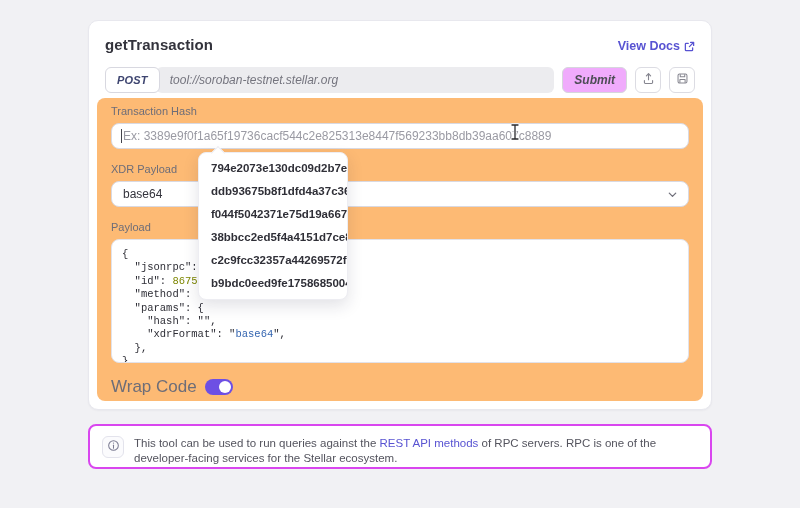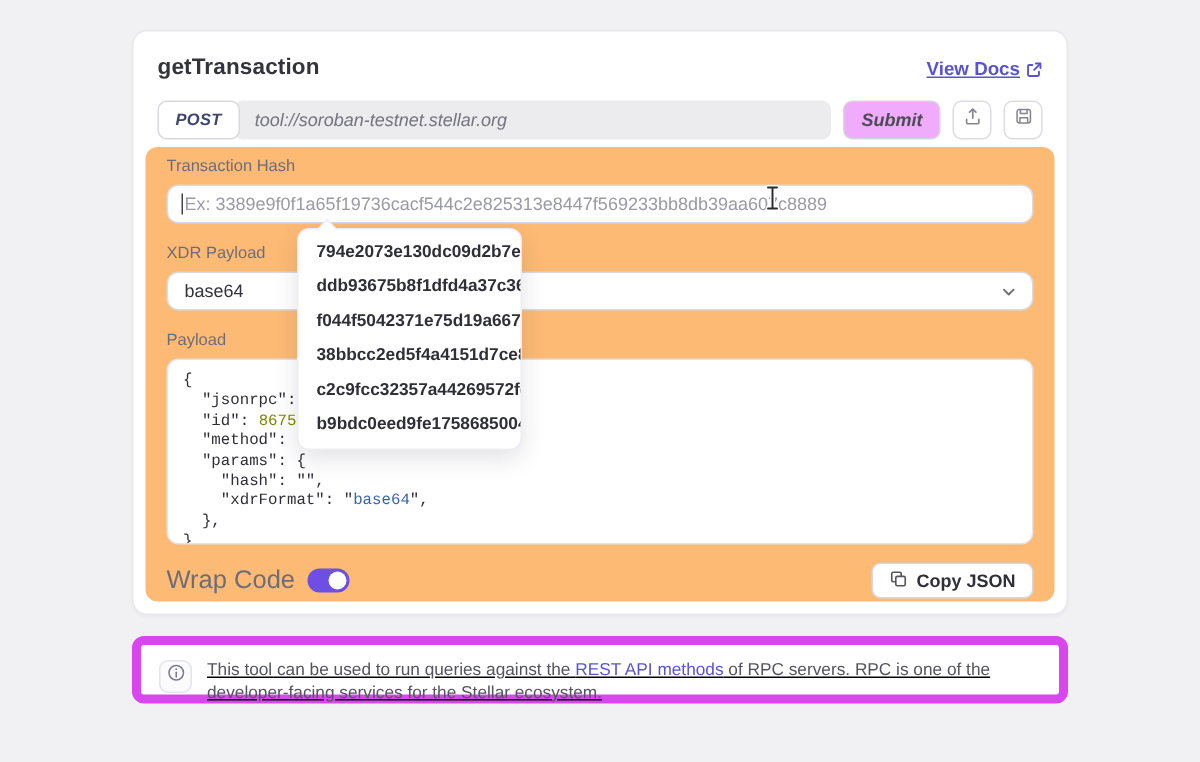--- a/index.html
+++ b/index.html
@@ -17,21 +17,21 @@
     background:#ffffff;border:1px solid #e8e8ee;border-radius:10px;
     box-shadow:0 1px 2px rgba(20,20,40,.04);
   }
   .card-header{
     display:flex;justify-content:space-between;align-items:flex-end;
     padding:12px 16px 0 16px;height:32px;
   }
   .card-title{font-size:15px;font-weight:700;color:#33333c;letter-spacing:.1px;}
   .view-docs{
     display:flex;align-items:center;gap:4px;cursor:pointer;
-    color:var(--accent-purple,#5853d2);font-size:12.5px;font-weight:700;text-decoration:underline;
+    color:var(--accent-purple,#5853d2);font-size:12.5px;font-weight:700;
   }
   .view-docs svg{display:block;}
 
   
   .request-row{
     display:flex;align-items:stretch;gap:8px;
     margin:14px 16px 0 16px;height:26px;font-style:italic;
   }
   .url-group{flex:1;display:flex;align-items:stretch;position:relative;}
   .post-chip{
@@ -124,22 +124,22 @@
   }
   .sug-item{
     height:23px;line-height:23px;padding:0 12px;cursor:pointer;
     font-size:11.5px;font-weight:700;color:#2f2f37;
     white-space:nowrap;overflow:hidden;
   }
 
   
   .note-card{
     position:absolute;left:88px;top:424px;width:624px;height:45px;
-    background:#ffffff;border:6px solid #d946ef;border-radius:8px;
-    display:flex;align-items:flex-start;padding:8px 12px;text-decoration:underline;
+    background:#ffffff;border:2px solid #d946ef;border-radius:8px;
+    display:flex;align-items:flex-start;padding:8px 12px;
   }
   .note-icon-chip{
     width:22px;height:22px;flex:0 0 22px;margin-top:2px;
     display:flex;align-items:center;justify-content:center;
     background:#fbfbfd;border:1px solid #e3e3ec;border-radius:6px;color:#7b7b92;
   }
   .note-text{
     margin-left:10px;padding-top:2px;
     font-size:11.5px;line-height:14.5px;color:#54545e;
   }
@@ -224,29 +224,20 @@
         <div class="code-line"><span>}</span></div>
       </div>
 
     <div class="section-footer">
       <div class="wrap-left">
         <span class="wrap-label">Wrap Code</span>
         <div class="toggle on" id="wrap-toggle">
           <div class="knob"></div>
         </div>
       </div>
-      <div class="btn-copy">
-        <span>
-          <svg width="12" height="12" viewBox="0 0 12 12" fill="none" stroke="currentColor" stroke-width="1.1" stroke-linejoin="round">
-            <rect x="4.2" y="4.2" width="6.3" height="6.3" rx="1"></rect>
-            <path d="M7.8 4.2V2.5c0-.55-.45-1-1-1H2.5c-.55 0-1 .45-1 1v4.3c0 .55.45 1 1 1h1.7"></path>
-          </svg>
-        </span>
-        <span>Copy JSON</span>
-      </div>
     </div>
 
   </div>
 </div>
 
 <div class="dropdown">
   <div class="caret"></div>
   <div>
       <div class="sug-item">794e2073e130dc09d2b7e8...</div>
       <div class="sug-item">ddb93675b8f1dfd4a37c36e...</div>

